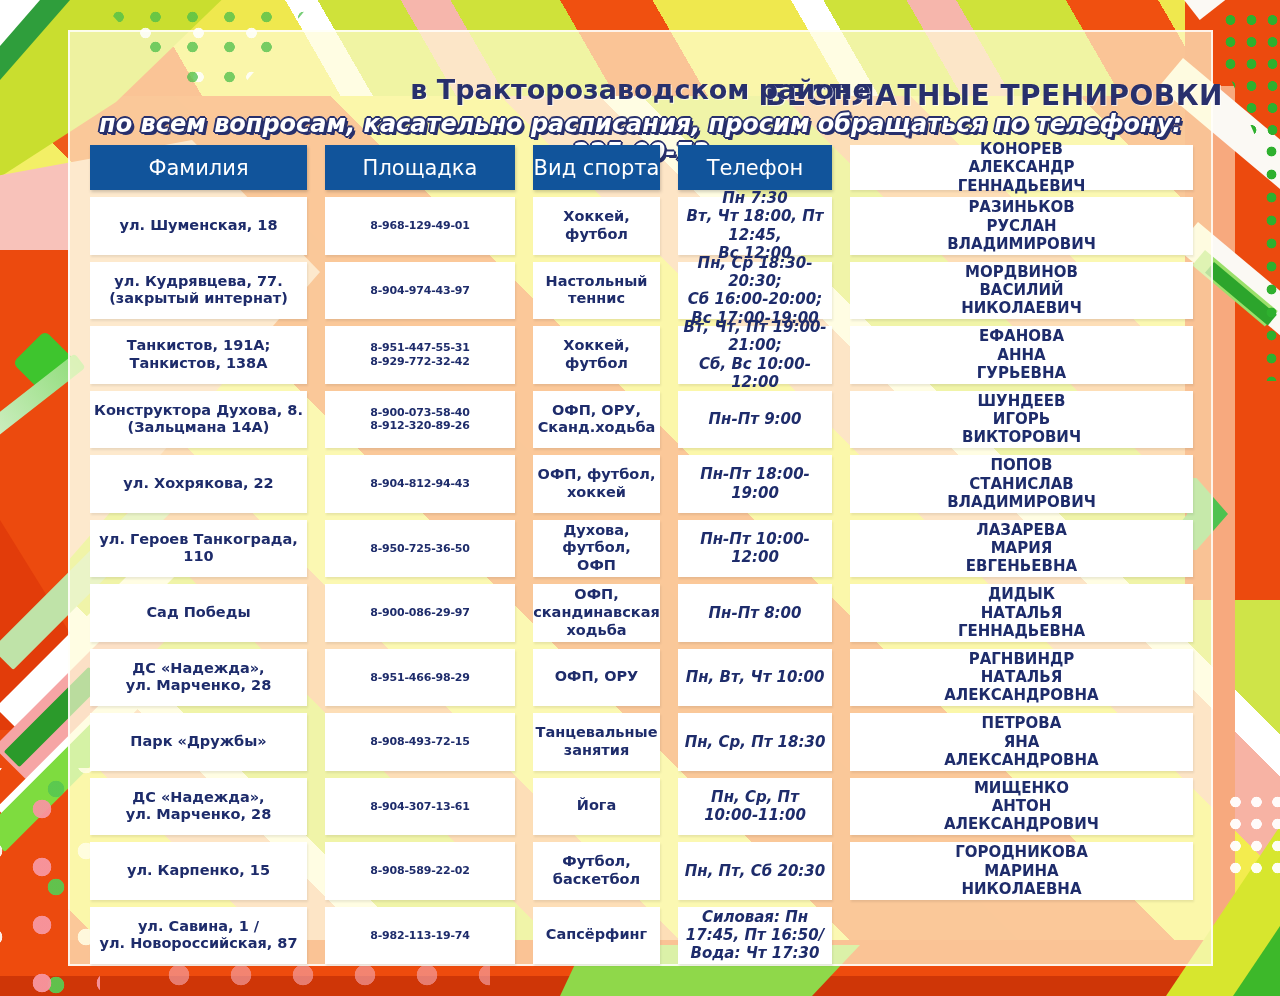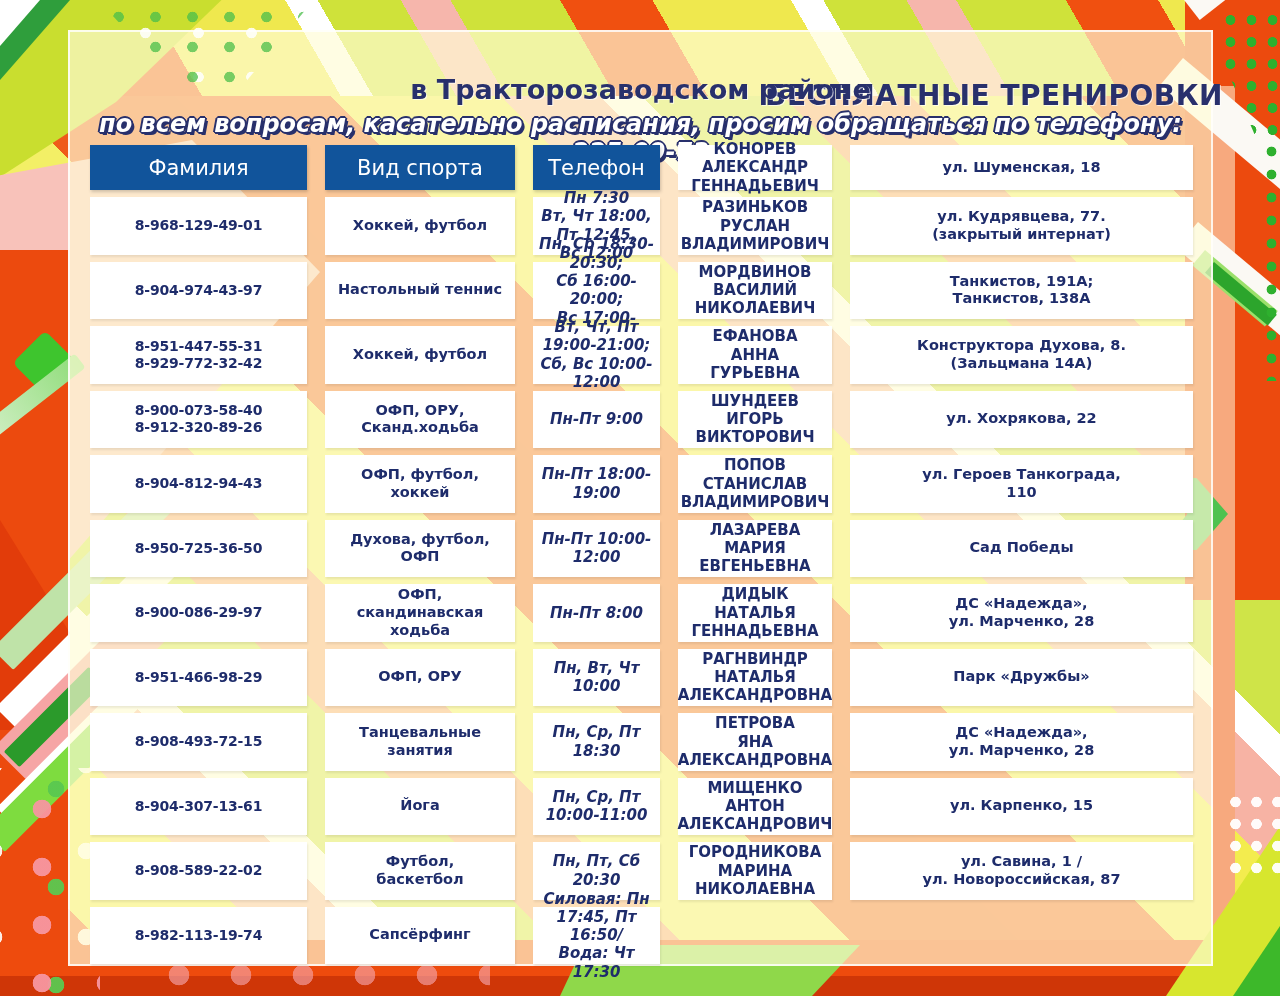--- a/index.html
+++ b/index.html
@@ -111,21 +111,21 @@
   .t-row{display:contents;}
   .hcell{background:#11549b;color:#ffffff;font-size:21px;font-weight:normal;
     display:flex;align-items:center;justify-content:center;text-align:center;
     box-shadow:1px 2px 3px rgba(0,0,0,0.18);}
   .cell{background:#ffffff;color:#1e2c6b;font-weight:bold;
     display:flex;align-items:center;justify-content:center;text-align:center;
     white-space:pre-line;line-height:1.22;padding:2px 4px;box-sizing:border-box;
     box-shadow:1px 2px 2px rgba(0,0,0,0.08);}
   .name-cell{font-size:15px;}
   .venue-cell{font-size:14.5px;}
-  .phone-cell{font-size:14px;letter-spacing:-0.2px;}
+  .phone-cell{font-size:11px;letter-spacing:-0.2px;}
   .sport-cell{font-size:14.5px;}
   .schedule-cell{font-size:15px;font-style:italic;}
 </style>
 </head>
 <body>
 
 <div class="stage">
 
   <div class="abs top-stripes"></div>
   <div class="abs tl-lime"></div>
@@ -161,20 +161,21 @@
   <div class="abs dots-bottom"></div>
   <div class="abs dots-br"></div>
 
   <div class="abs panel">
     <div class="title1">БЕСПЛАТНЫЕ ТРЕНИРОВКИ</div>
     <div class="title2">в Тракторозаводском районе</div>
     <div class="subtitle">по всем вопросам, касательно расписания, просим обращаться по телефону: 225-09-73</div>
 
     <div class="t-grid">
       <div class="hcell">Фамилия</div>
+      <div class="hcell">Площадка</div>
       <div class="hcell">Вид спорта</div>
       <div class="hcell">Телефон</div>
 
     <div class="t-row">
     <div class="cell name-cell">КОНОРЕВ
 АЛЕКСАНДР
 ГЕННАДЬЕВИЧ</div>
     <div class="cell venue-cell">ул. Шуменская, 18</div>
     <div class="cell phone-cell">8-968-129-49-01</div>
     <div class="cell sport-cell">Хоккей, футбол</div>

